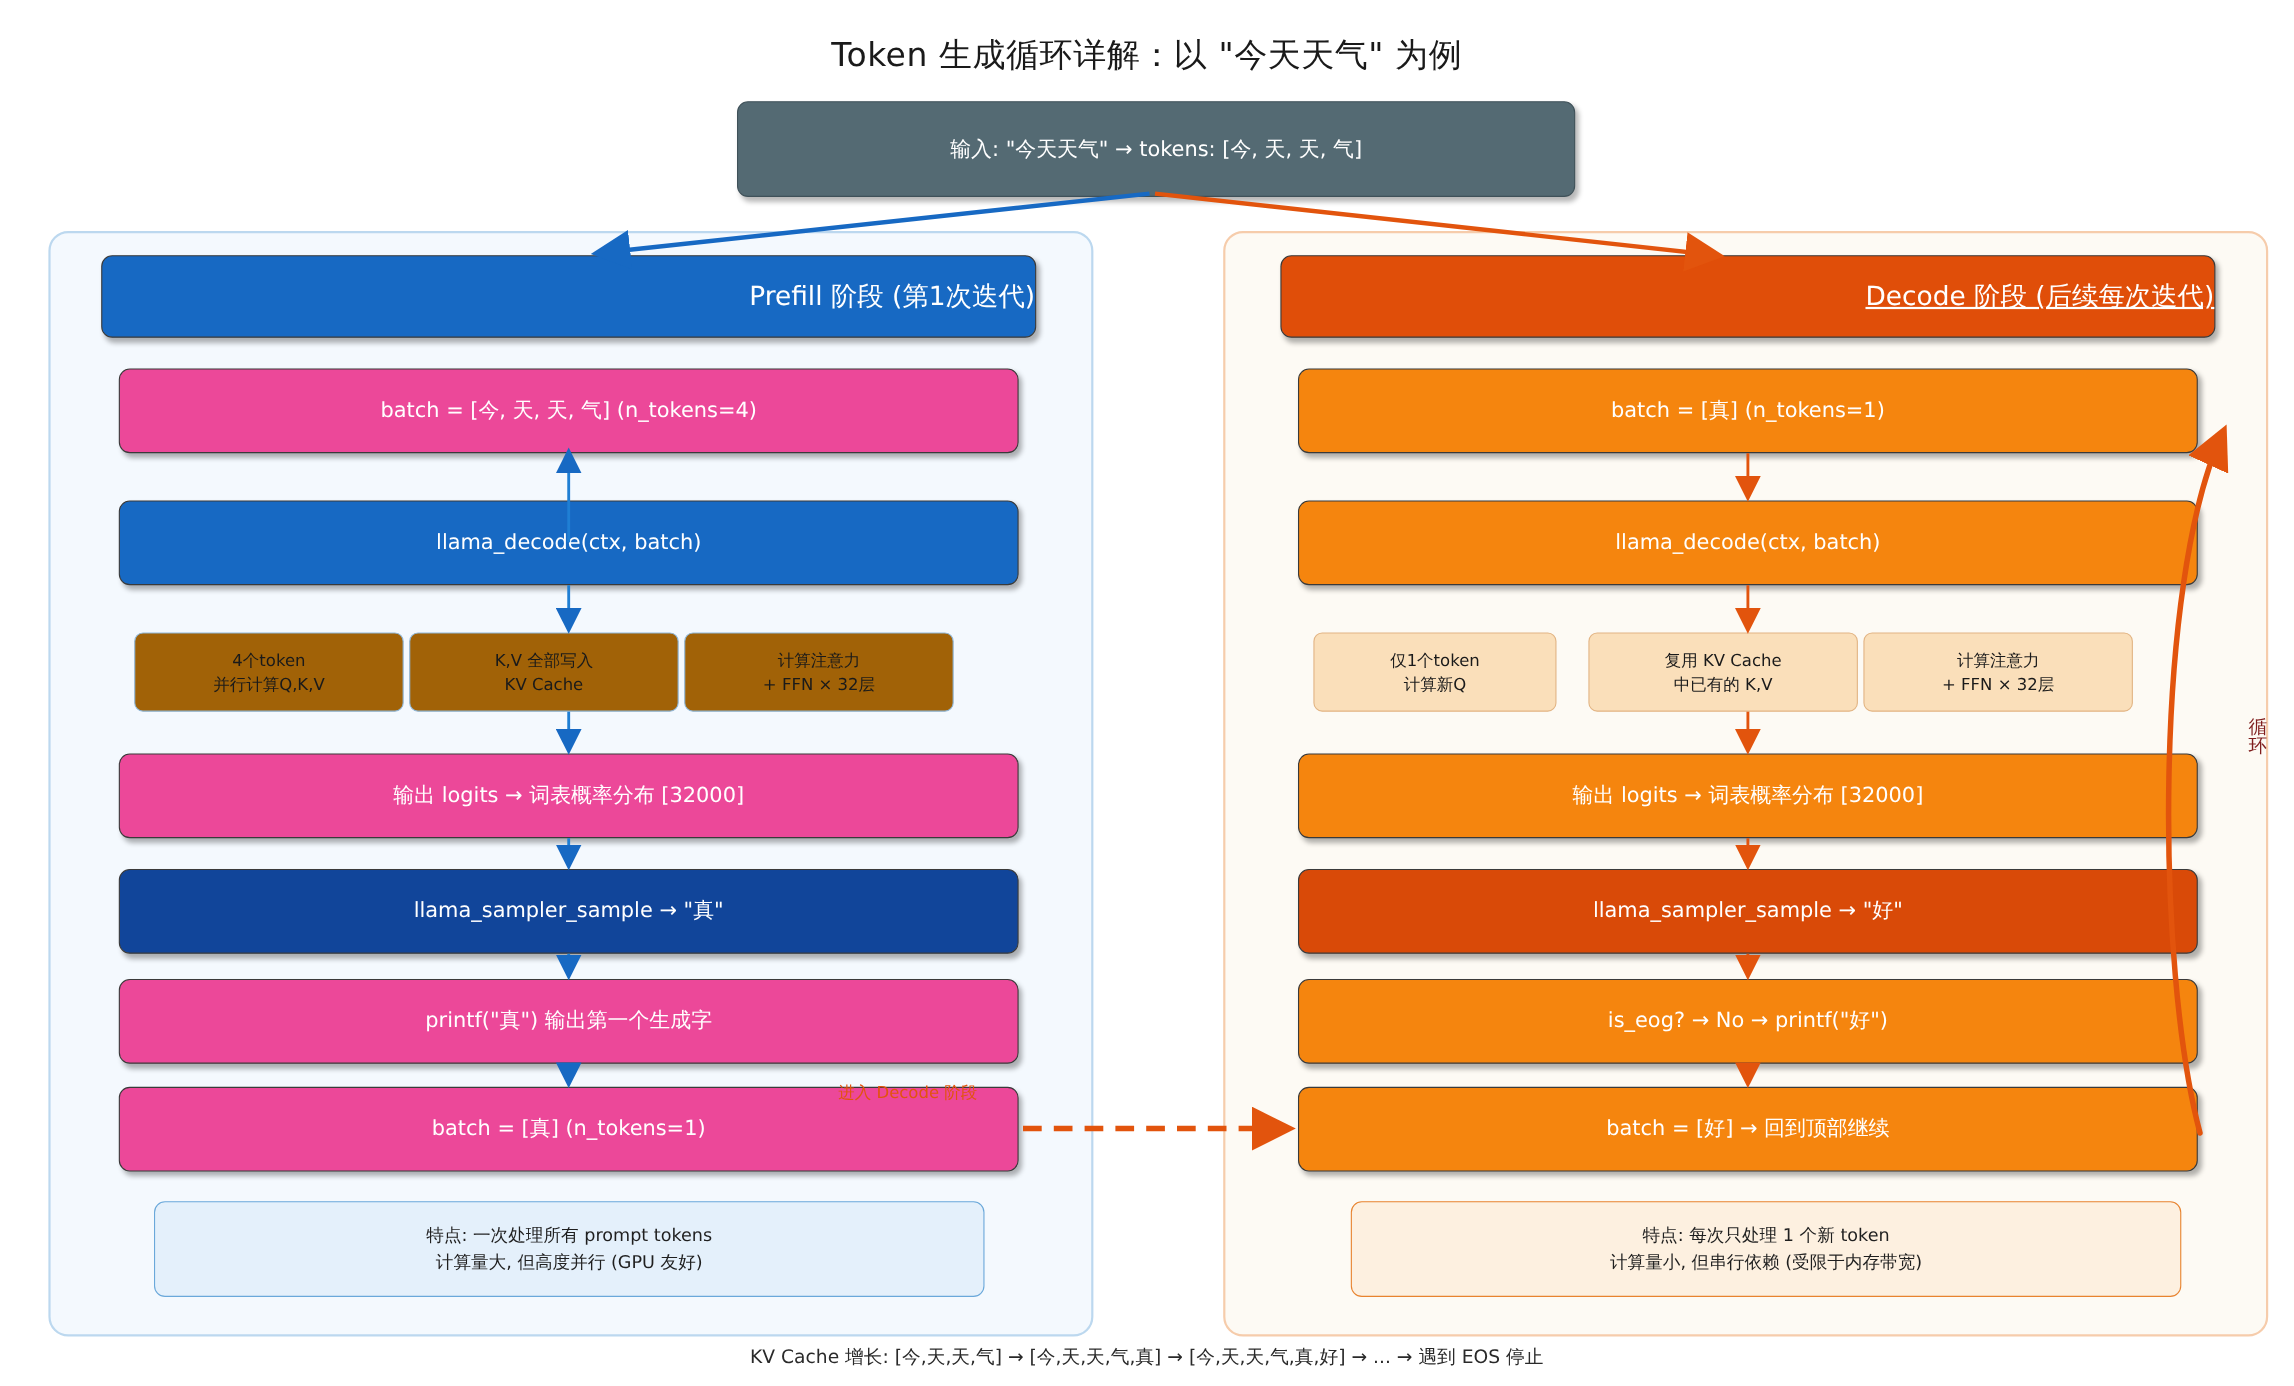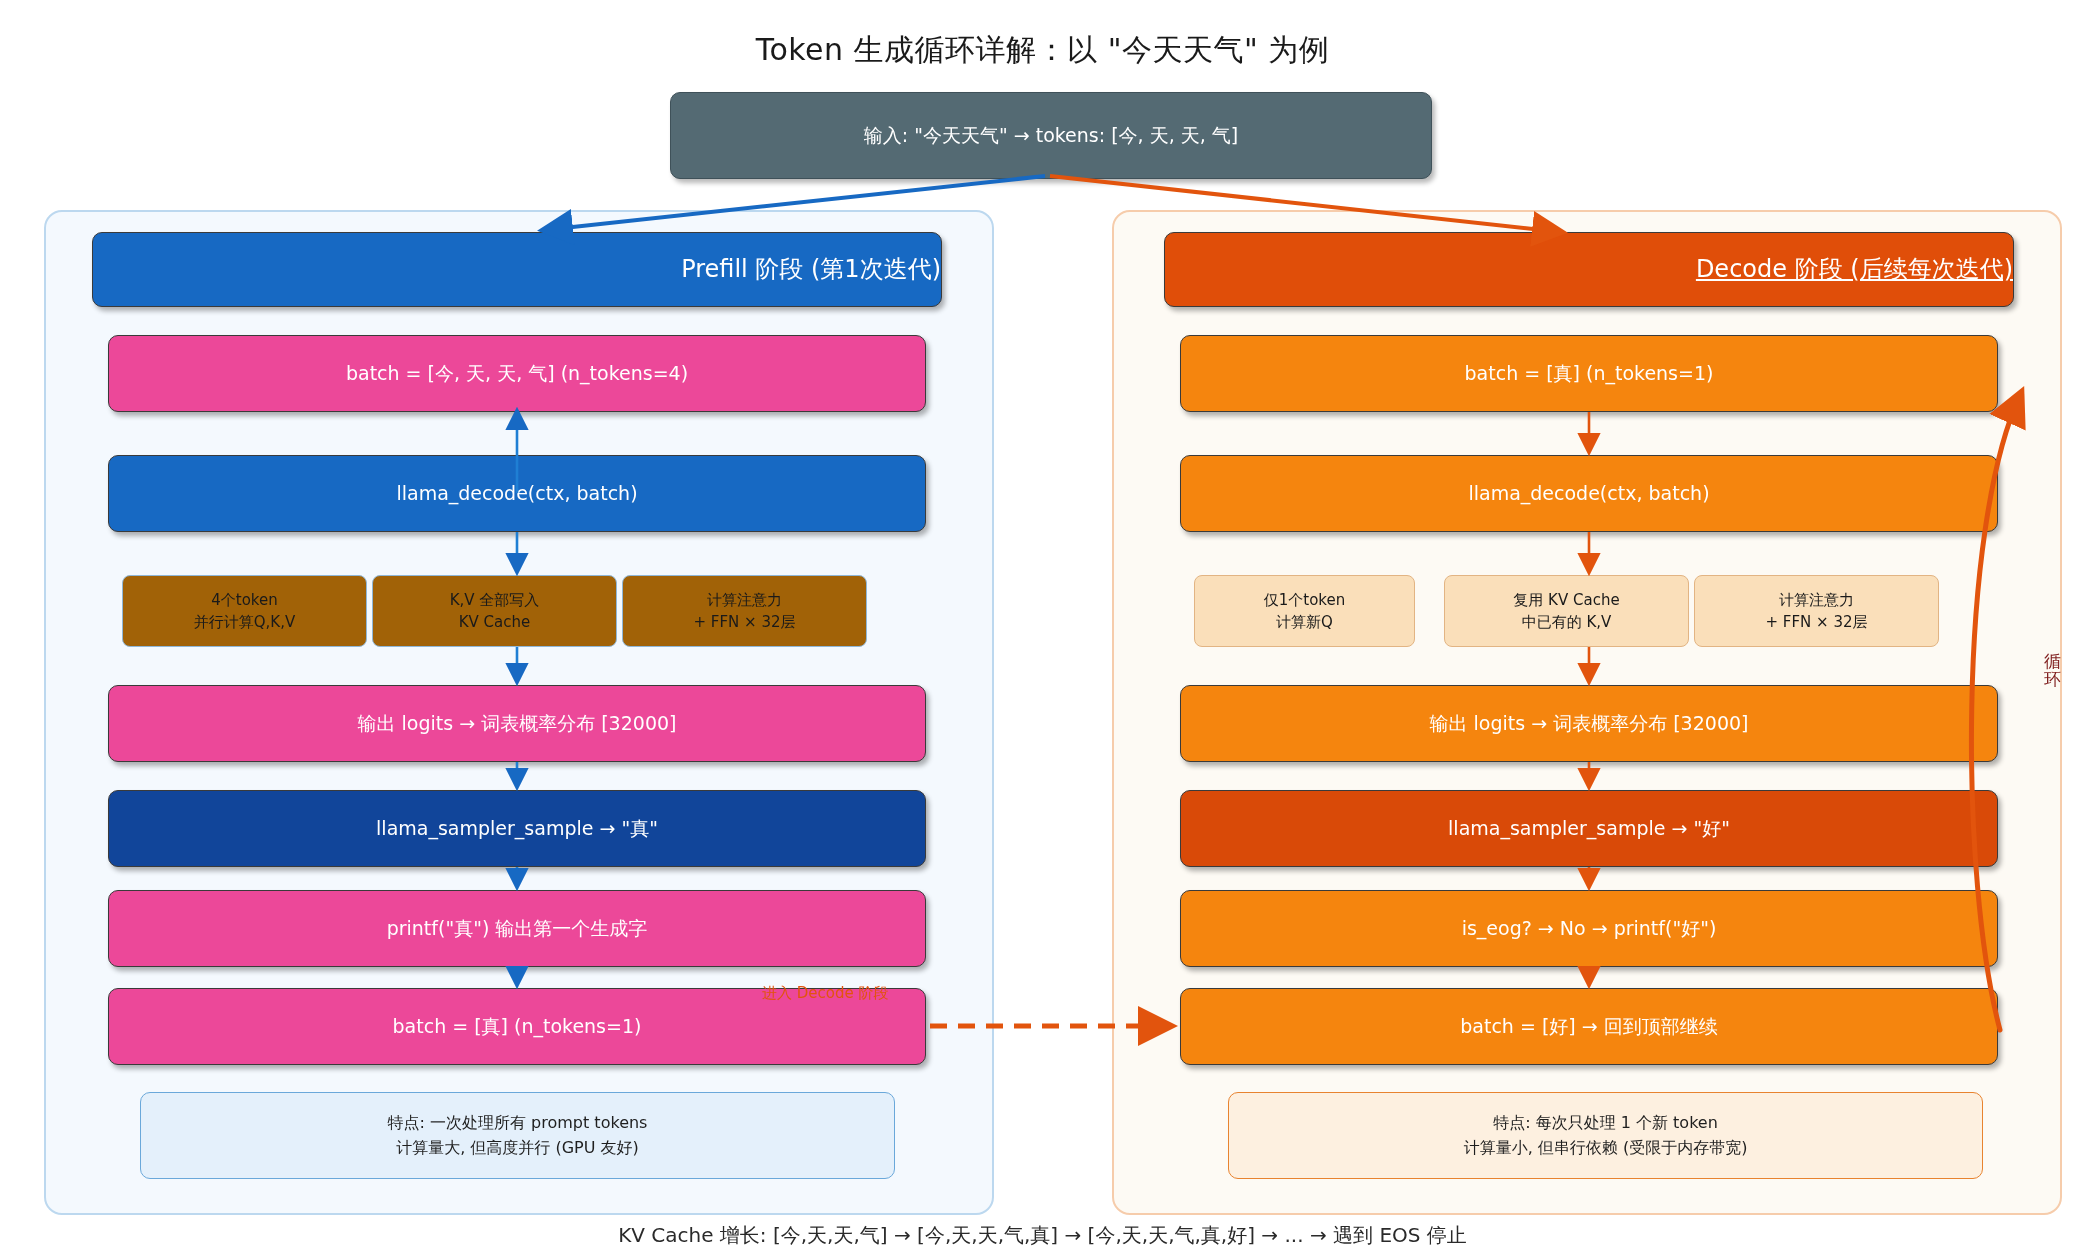--- a/index.html
+++ b/index.html
@@ -152,21 +152,21 @@
     text-align: left;
     word-break: break-all;
     z-index: 8;
   }
   #footer-note {
     position: absolute;
     left: 0;
     top: 1222px;
     width: 2085px;
     text-align: center;
-    font-size: 20px;
+    font-size: 17px;
     color: #2a2a2a;
   }
 
   .svg-layer {
     position: absolute;
     left: 0; top: 0;
     width: 2085px; height: 1260px;
     pointer-events: none;
     z-index: 6;
   }

